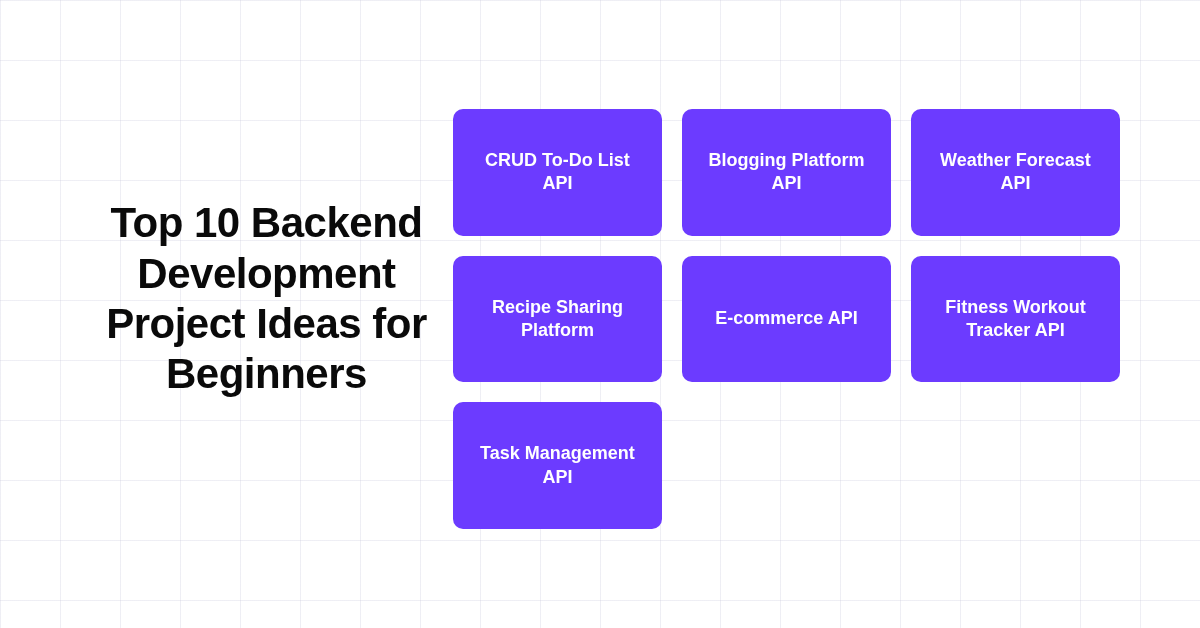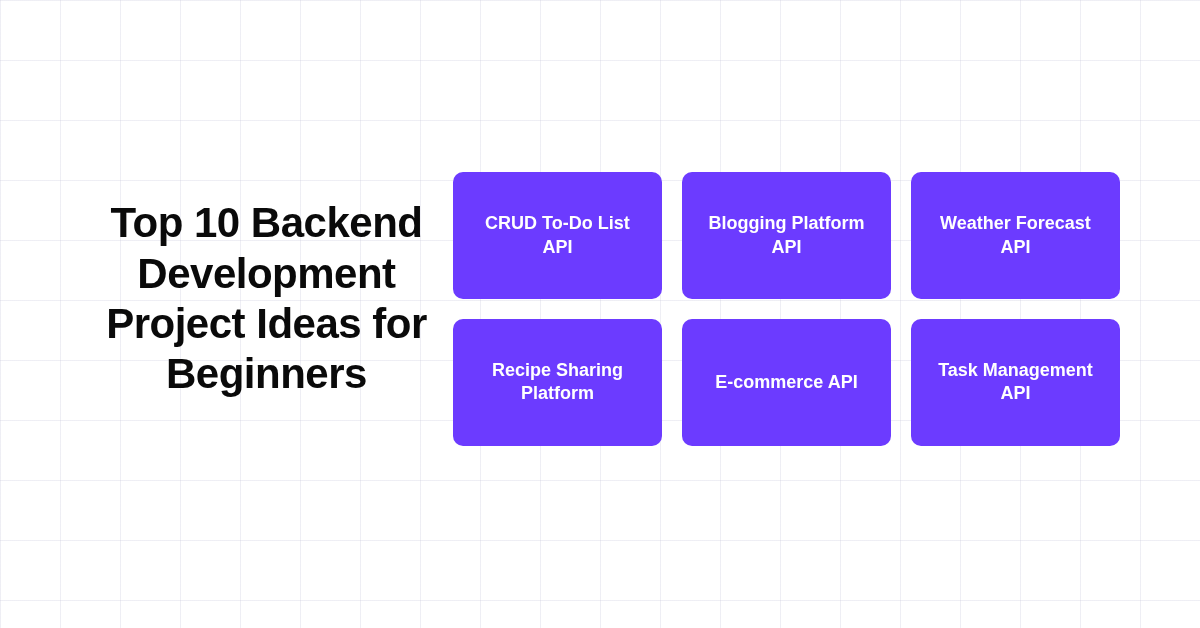--- a/index.html
+++ b/index.html
@@ -101,20 +101,23 @@
     <div class="card">
       <span class="card-label">Weather Forecast API</span>
     </div>
 
     <div class="card">
       <span class="card-label">Recipe Sharing Platform</span>
     </div>
     <div class="card">
       <span class="card-label">E-commerce API</span>
     </div>
+    <div class="card">
+      <span class="card-label">Fitness Workout Tracker API</span>
+    </div>
 
     <div class="card">
       <span class="card-label">Task Management API</span>
     </div>
 
     <div style="visibility:hidden;"></div>
     <div style="visibility:hidden;"></div>
   </div>
 </div>
 

